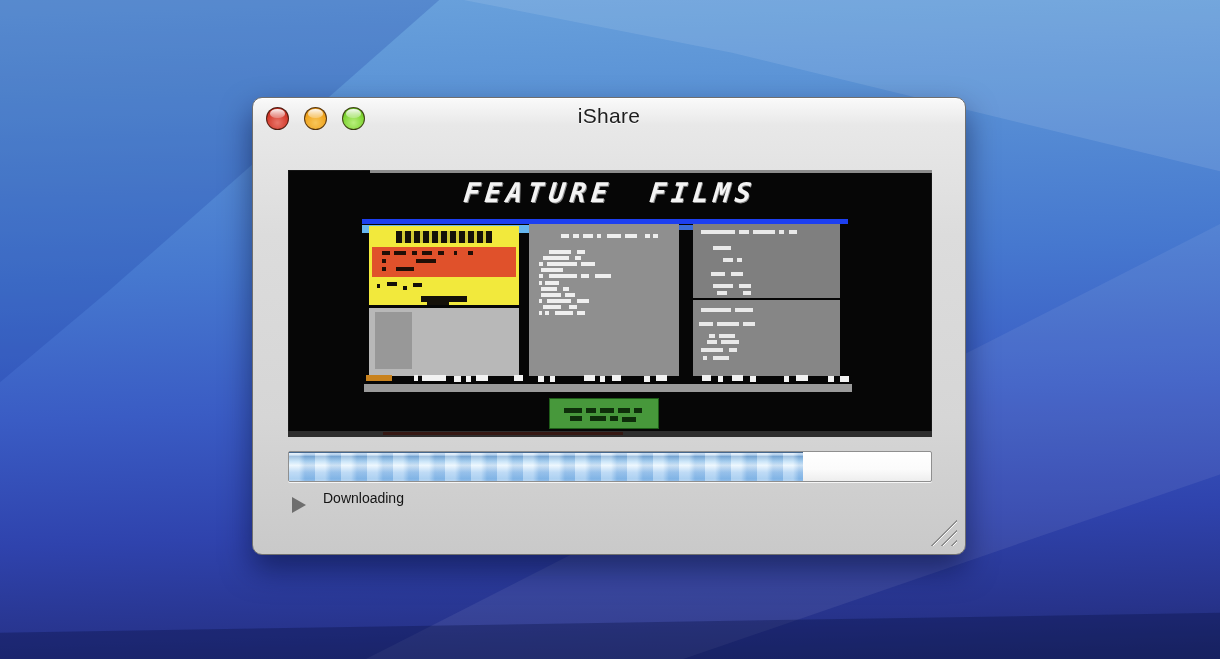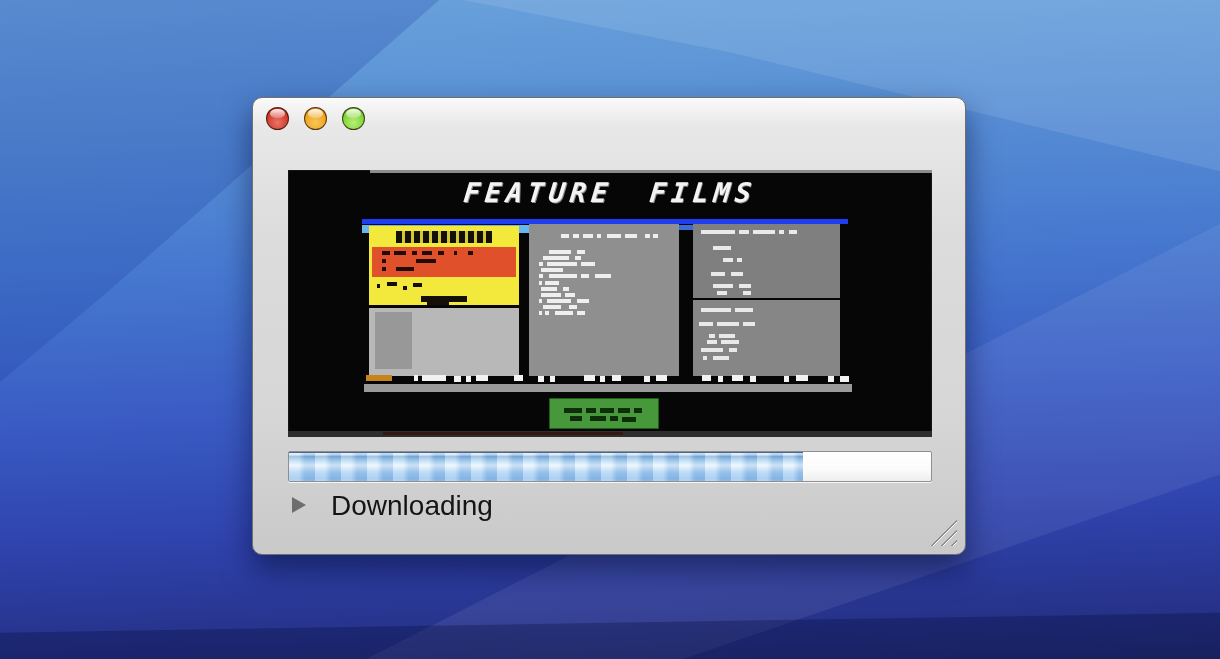--- a/index.html
+++ b/index.html
@@ -82,21 +82,21 @@
       repeating-linear-gradient(90deg,rgba(255,255,255,.30) 0 10px,rgba(90,140,200,.18) 16px 26px),
       linear-gradient(180deg,#eef5fc 0%,#c7e0f6 10%,#7ba9d4 15%,#b4daf6 32%,#e6f4fd 46%,#a4ccf2 70%,#8abdec 92%,#9cc6ee 100%);
     box-shadow:inset 0 1px 0 #46688e;
   }
 
   
   .disclosure{
     position:absolute;left:39px;top:399px;width:0;height:0;
     border-left:14px solid #6e6e6e;border-top:8px solid transparent;border-bottom:8px solid transparent;
   }
-  .status-label{position:absolute;left:78px;top:392px;font-size:28px;color:#141414;}
+  .status-label{position:absolute;left:70px;top:392px;font-size:14px;color:#141414;}
 
   
   .grip{
     position:absolute;right:8px;bottom:8px;width:30px;height:30px;
     background:repeating-linear-gradient(135deg,transparent 0 3px,#8e8e8e 3px 4px,rgba(255,255,255,.9) 4px 5px,transparent 5px 7px);
     clip-path:polygon(100% 0,100% 100%,0 100%);
   }
 
   .blob{position:absolute;height:5px;}
 </style>
@@ -109,20 +109,21 @@
 <div class="swoosh swoosh-4"></div>
 
 <div class="window">
 
   <div class="titlebar">
     <div class="traffic">
       <div class="tl tl-red"></div>
       <div class="tl tl-orange"></div>
       <div class="tl tl-green"></div>
     </div>
+    <div class="title">iShare</div>
   </div>
 
   <div class="preview">
     <div class="pv-topstrip"></div>
     <div class="banner">FEATURE FILMS</div>
     <div class="line1"></div>
     <div class="line2a"></div>
     <div class="line2b"></div>
 
     <div class="panel-yellow" id="panelYellow">

